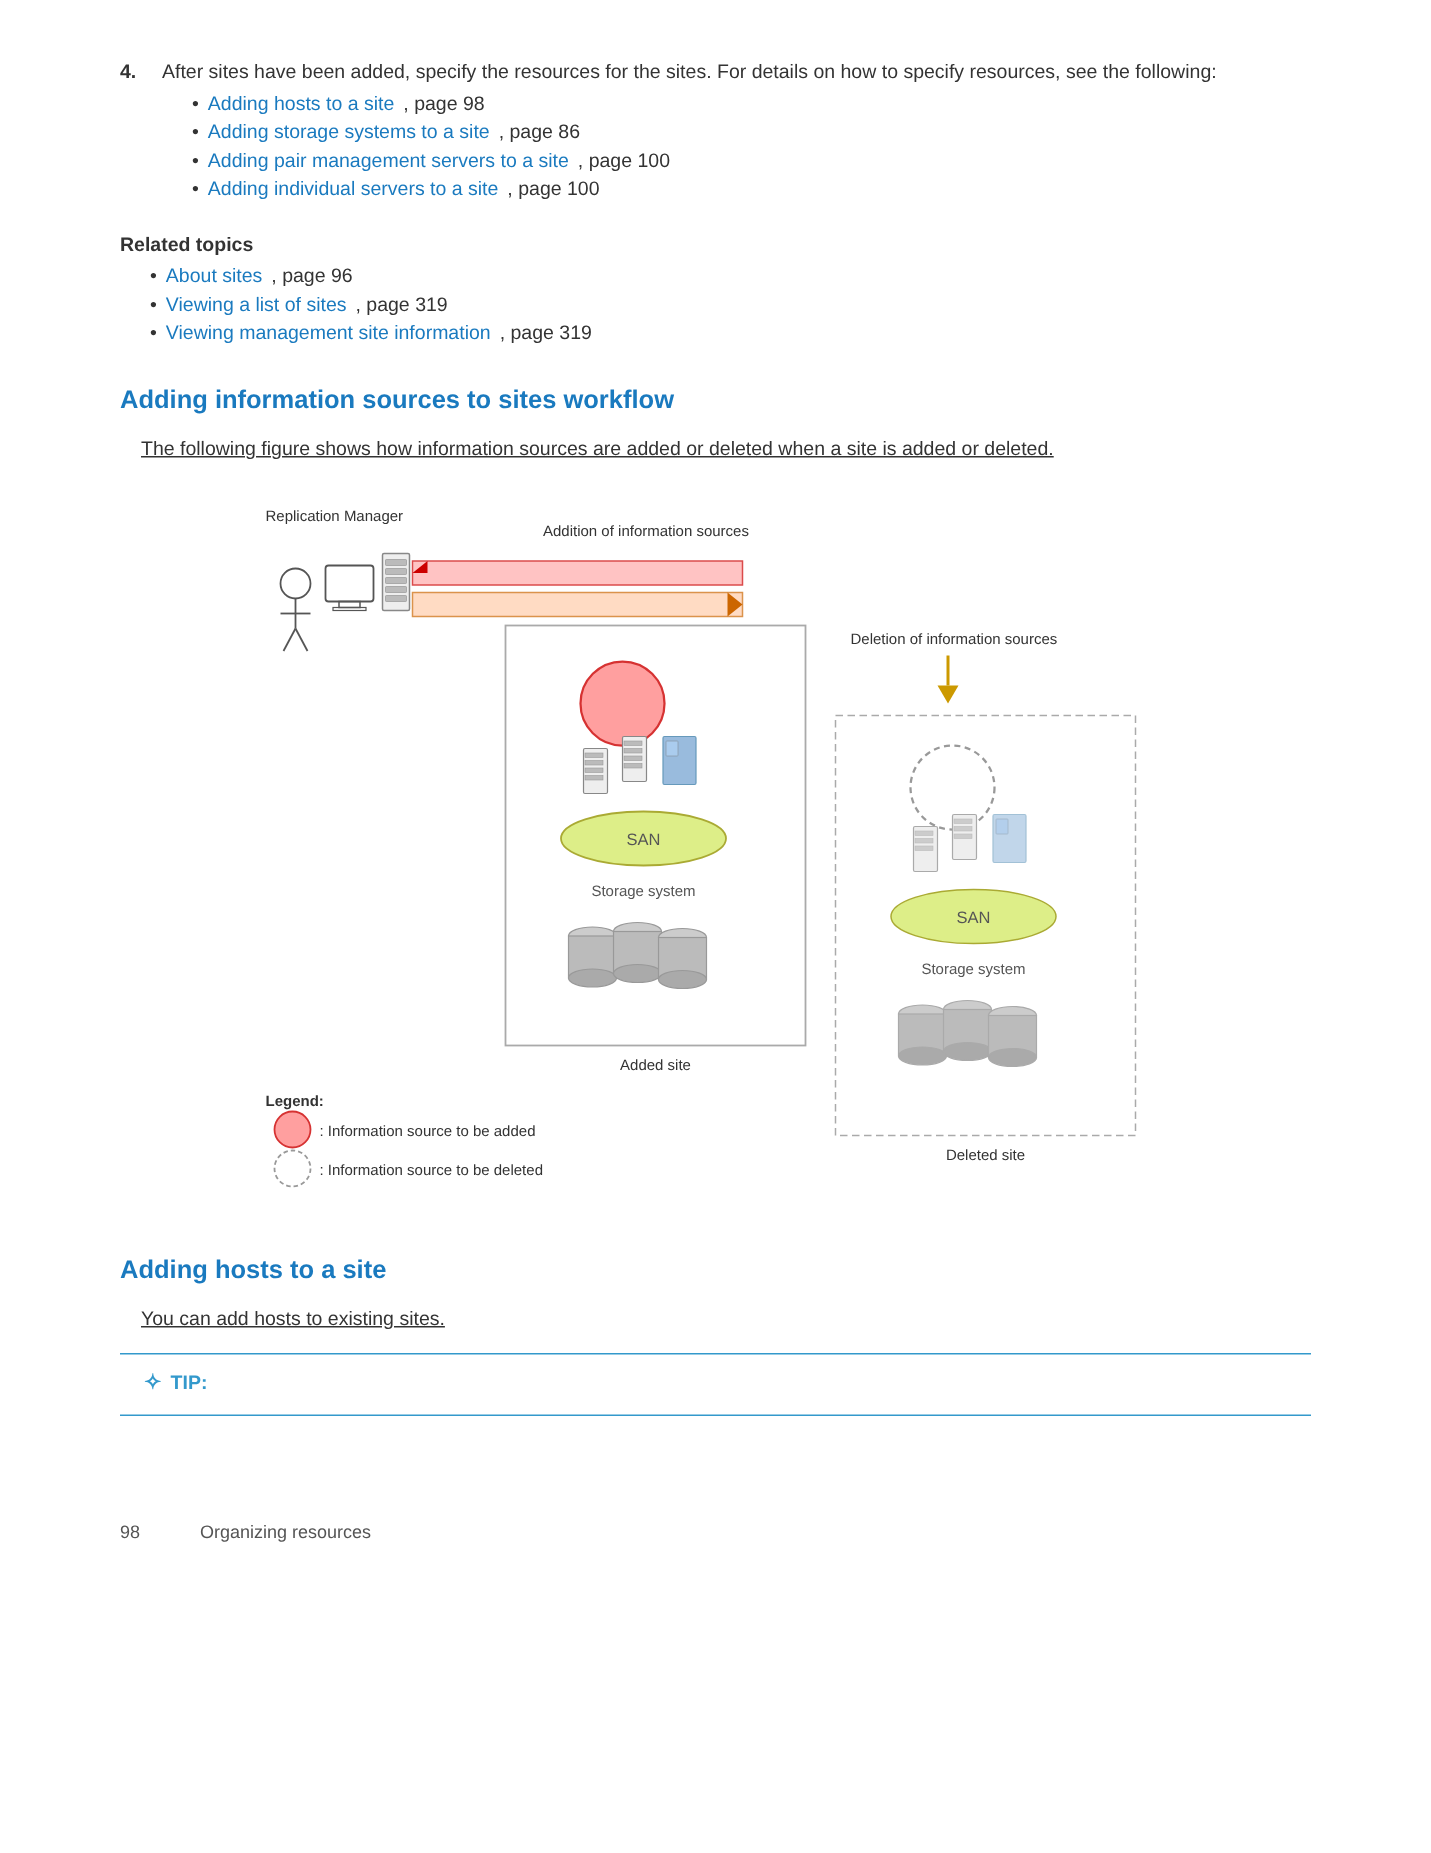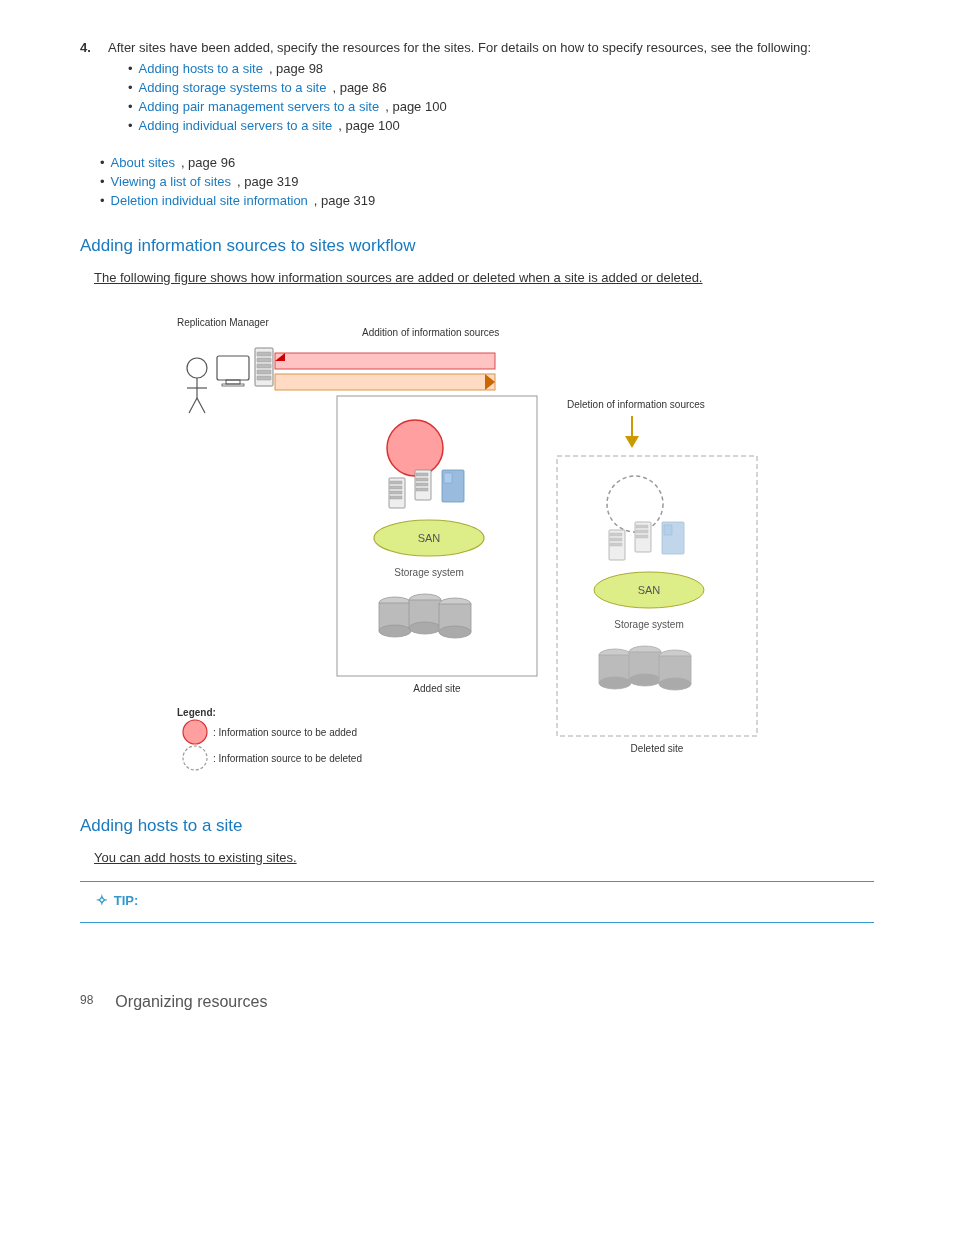--- a/index.html
+++ b/index.html
@@ -49,21 +49,21 @@
       margin-top: 16px;
     }
     .related-topics-title {
       font-weight: bold;
       font-size: 13px;
       margin-bottom: 6px;
     }
     .section-heading {
       color: #1a7abf;
       font-size: 17px;
-      font-weight: normal;
+      font-weight: bold;
       margin: 28px 0 12px 0;
     }
     .section-body {
       margin-left: 14px;
       font-size: 13px;
       line-height: 1.5;
       text-decoration: underline;
     }
     .diagram-container {
       margin: 20px 0;
@@ -93,27 +93,27 @@
     }
     .tip-icon {
       font-size: 14px;
     }
     .page-footer {
       margin-top: 60px;
       padding-top: 10px;
       font-size: 12px;
       color: #555;
       display: flex;
-      gap: 22px;
+      gap: 40px;
     }
     .page-number {
       font-size: 12px;
     }
     .footer-text {
-      font-size: 16px;
+      font-size: 12px;
     }
   </style>
 </head>
 <body>
 
 <div class="page">
 
   <div class="numbered-item">
     <span class="num">4.</span>
     <div class="content">
@@ -133,31 +133,32 @@
         </li>
         <li>
           <a href="#">Adding individual servers to a site</a>
             <span>, page 100</span>
         </li>
       </ul>
     </div>
   </div>
 
   <div class="related-topics">
+    <div class="related-topics-title">Related topics</div>
     <ul class="bullet-list">
       <li>
         <a href="#">About sites</a>
           <span>, page 96</span>
       </li>
       <li>
         <a href="#">Viewing a list of sites</a>
           <span>, page 319</span>
       </li>
       <li>
-        <a href="#">Deletion individual site information</a>
+        <a href="#">Viewing management site information</a>
           <span>, page 319</span>
       </li>
     </ul>
   </div>
 
   <h2 class="section-heading">Adding information sources to sites workflow</h2>
   <div class="section-body">The following figure shows how information sources are added or deleted when a site is added or deleted.</div>
 
   <div class="diagram-container">
     <svg class="diagram-svg" viewBox="0 0 620 480" xmlns="http://www.w3.org/2000/svg">

